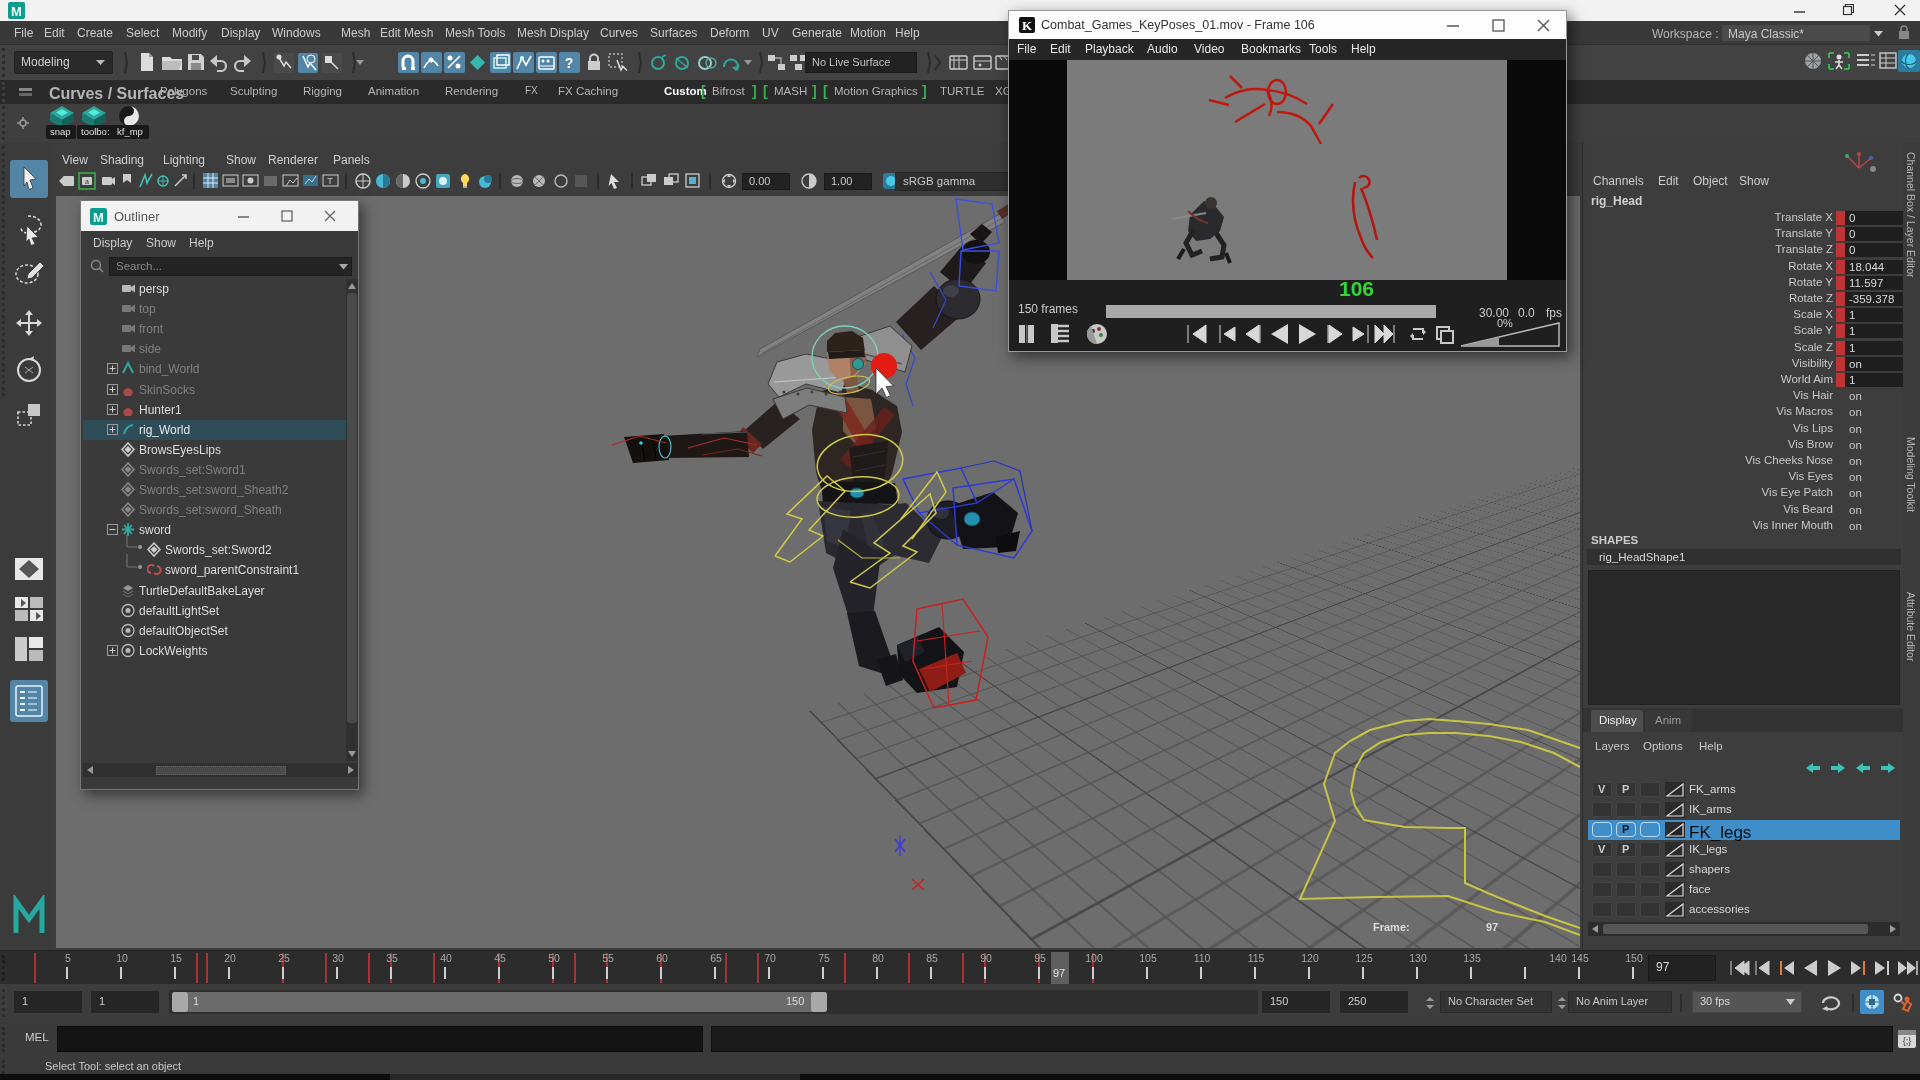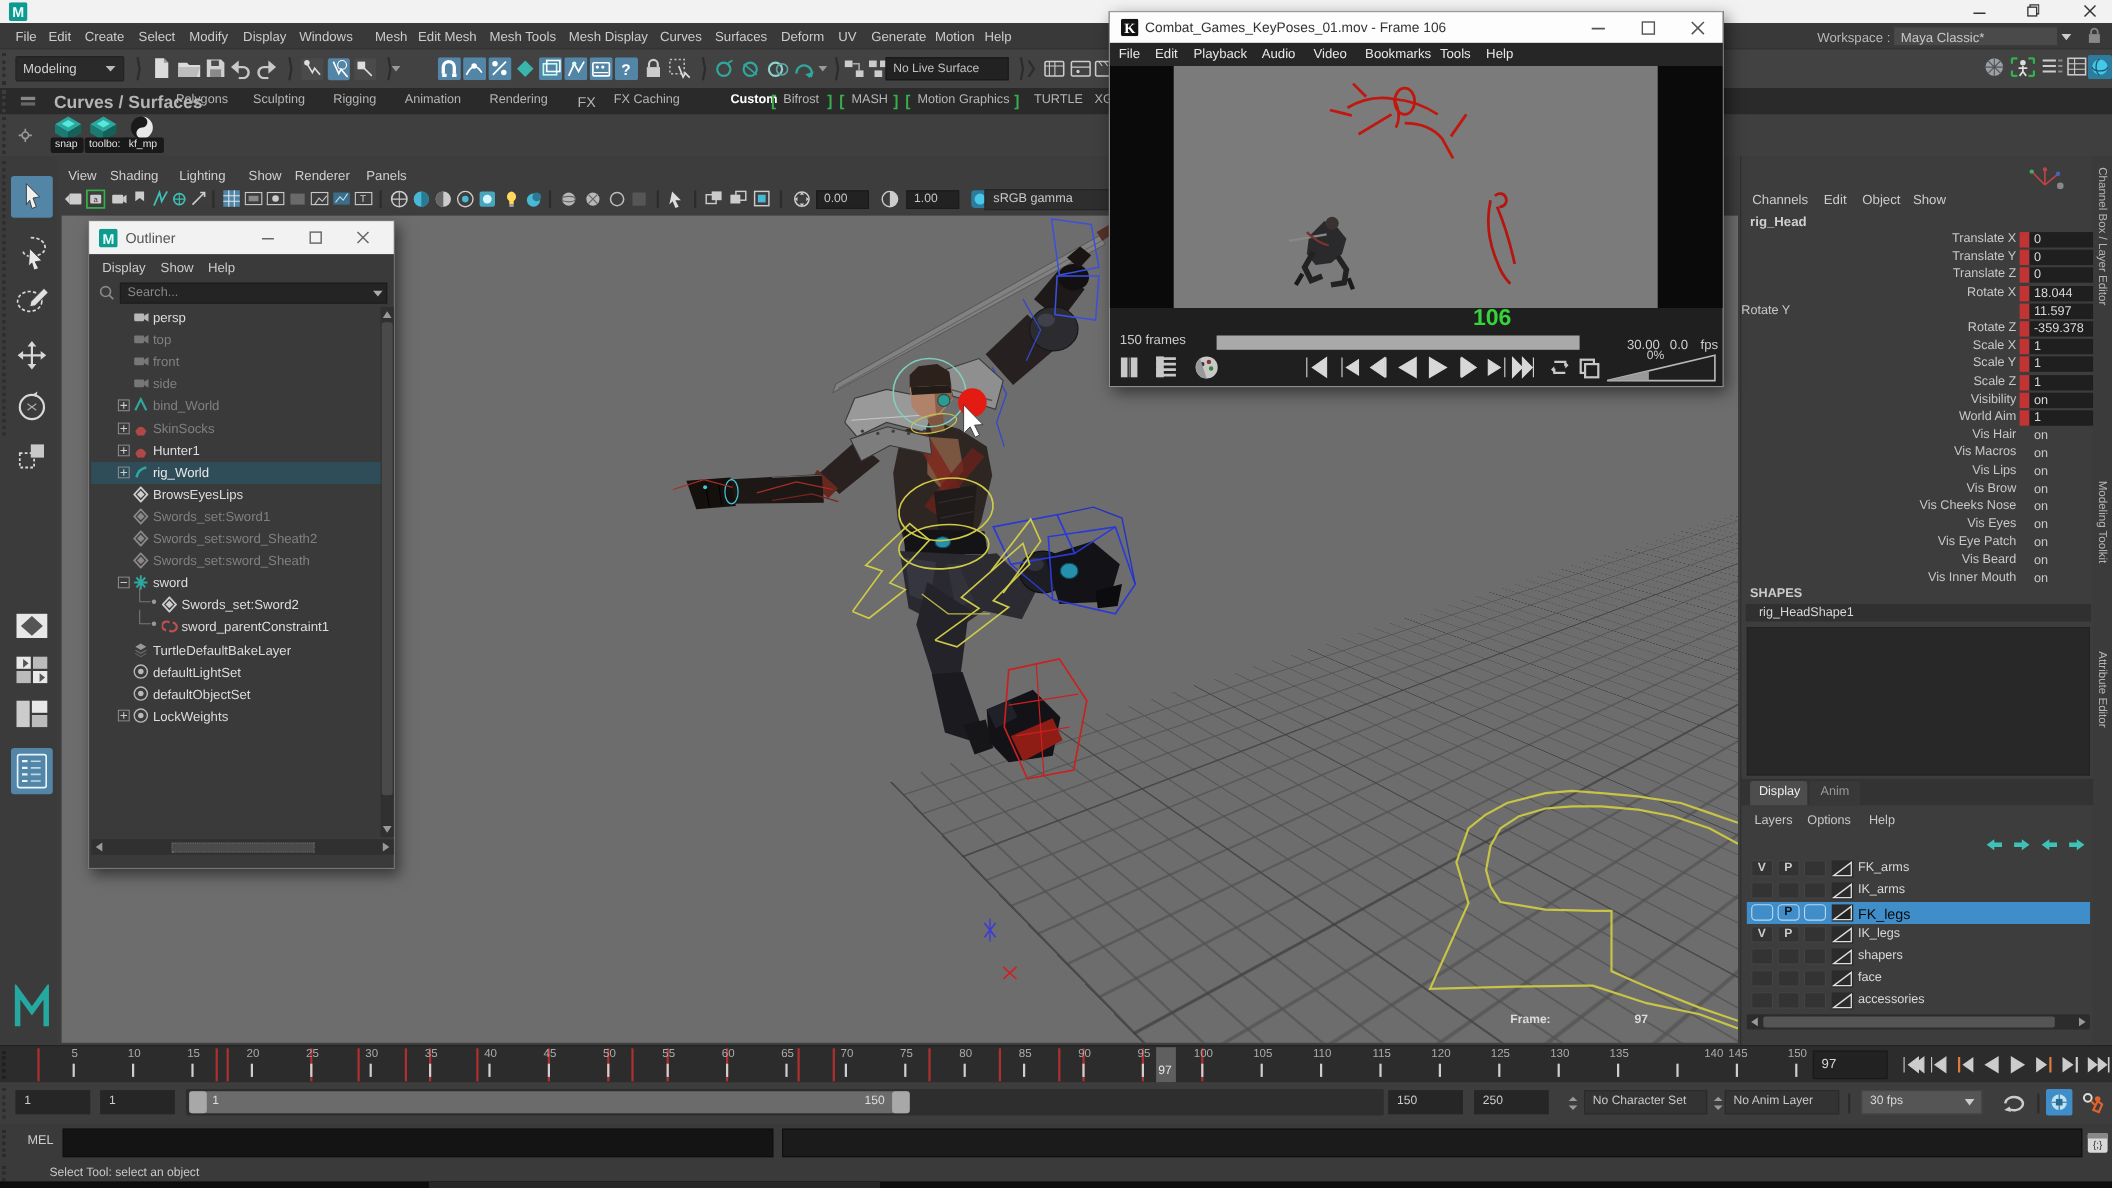--- a/index.html
+++ b/index.html
@@ -240,21 +240,21 @@
 <svg class="abs" style="left:18px;top:86px" width="16" height="12">
       <rect x="1" y="2" width="13" height="3" fill="#888"></rect>
       <rect x="1" y="7" width="13" height="3" fill="#666"></rect>
     </svg>
 <div class="t" style="left:49px;top:85px;font-size:16px;color:#b5b5b5;font-weight:bold;">Curves / Surfaces</div>
 <div class="t" style="left:160px;top:85px;font-size:11.5px;color:#b5b5b5;font-weight:normal;">Polygons</div>
 <div class="t" style="left:230px;top:85px;font-size:11.5px;color:#b5b5b5;font-weight:normal;">Sculpting</div>
 <div class="t" style="left:303px;top:85px;font-size:11.5px;color:#b5b5b5;font-weight:normal;">Rigging</div>
 <div class="t" style="left:368px;top:85px;font-size:11.5px;color:#b5b5b5;font-weight:normal;">Animation</div>
 <div class="t" style="left:445px;top:85px;font-size:11.5px;color:#b5b5b5;font-weight:normal;">Rendering</div>
-<div class="t" style="left:525px;top:85px;font-size:13px;color:#b5b5b5;font-weight:normal;">FX</div>
+<div class="t" style="left:525px;top:85px;font-size:10px;color:#b5b5b5;font-weight:normal;">FX</div>
 <div class="t" style="left:558px;top:85px;font-size:11.5px;color:#b5b5b5;font-weight:normal;">FX Caching</div>
 <div class="t" style="left:664px;top:85px;font-size:11.5px;color:#ffffff;font-weight:bold;">Custom</div>
 <div class="t" style="left:940px;top:85px;font-size:11.5px;color:#b5b5b5;font-weight:normal;">TURTLE</div>
 <div class="t" style="left:995px;top:85px;font-size:11.5px;color:#b5b5b5;font-weight:normal;">XGen</div>
 <div class="t" style="left:701px;top:83px;font-size:14px;color:#35b04a;font-weight:bold;">[</div>
 <div class="t" style="left:712px;top:85px;font-size:11.5px;color:#b5b5b5;font-weight:normal;">Bifrost</div>
 <div class="t" style="left:752px;top:83px;font-size:14px;color:#35b04a;font-weight:bold;">]</div>
 <div class="t" style="left:763px;top:83px;font-size:14px;color:#35b04a;font-weight:bold;">[</div>
 <div class="t" style="left:774px;top:85px;font-size:11.5px;color:#b5b5b5;font-weight:normal;">MASH</div>
 <div class="t" style="left:812px;top:83px;font-size:14px;color:#35b04a;font-weight:bold;">]</div>
@@ -627,21 +627,21 @@
 <div class="abs" style="left:262px;top:85.2px;width:58px;height:14px;background:#1f1f1f;"></div>
 <div class="t" style="left:266px;top:86.2px;font-size:11.5px;color:#d8d8d8;">0</div>
 <div class="t" style="left:0px;top:101.4px;width:250px;text-align:right;font-size:11.5px;color:#c8c8c8;">Translate Z</div>
 <div class="abs" style="left:253px;top:101.4px;width:9px;height:14px;background:#c03434;"></div>
 <div class="abs" style="left:262px;top:101.4px;width:58px;height:14px;background:#1f1f1f;"></div>
 <div class="t" style="left:266px;top:102.4px;font-size:11.5px;color:#d8d8d8;">0</div>
 <div class="t" style="left:0px;top:117.6px;width:250px;text-align:right;font-size:11.5px;color:#c8c8c8;">Rotate X</div>
 <div class="abs" style="left:253px;top:117.6px;width:9px;height:14px;background:#c03434;"></div>
 <div class="abs" style="left:262px;top:117.6px;width:58px;height:14px;background:#1f1f1f;"></div>
 <div class="t" style="left:266px;top:118.6px;font-size:11.5px;color:#d8d8d8;">18.044</div>
-<div class="t" style="left:0px;top:133.8px;width:250px;font-size:11.5px;color:#c8c8c8;">Rotate Y</div>
+<div class="t" style="left:0px;top:133.8px;width:250px;text-align:right;font-size:11.5px;color:#c8c8c8;">Rotate Y</div>
 <div class="abs" style="left:253px;top:133.8px;width:9px;height:14px;background:#c03434;"></div>
 <div class="abs" style="left:262px;top:133.8px;width:58px;height:14px;background:#1f1f1f;"></div>
 <div class="t" style="left:266px;top:134.8px;font-size:11.5px;color:#d8d8d8;">11.597</div>
 <div class="t" style="left:0px;top:150.0px;width:250px;text-align:right;font-size:11.5px;color:#c8c8c8;">Rotate Z</div>
 <div class="abs" style="left:253px;top:150.0px;width:9px;height:14px;background:#c03434;"></div>
 <div class="abs" style="left:262px;top:150.0px;width:58px;height:14px;background:#1f1f1f;"></div>
 <div class="t" style="left:266px;top:151.0px;font-size:11.5px;color:#d8d8d8;">-359.378</div>
 <div class="t" style="left:0px;top:166.2px;width:250px;text-align:right;font-size:11.5px;color:#c8c8c8;">Scale X</div>
 <div class="abs" style="left:253px;top:166.2px;width:9px;height:14px;background:#c03434;"></div>
 <div class="abs" style="left:262px;top:166.2px;width:58px;height:14px;background:#1f1f1f;"></div>
@@ -724,21 +724,21 @@
 <div class="t" style="left:106px;top:661px;font-size:11.5px;color:#d8d8d8;">IK_arms</div>
 <div class="abs" style="left:5px;top:678px;width:312px;height:20px;background:#3f8ec9;"></div>
 <div class="abs" style="left:9px;top:680px;width:20px;height:15px;background:#3f8ec9;border:1.5px solid #bcd8ee;border-radius:4px;"></div>
 <div class="abs" style="left:33px;top:680px;width:20px;height:15px;background:#3f8ec9;border:1.5px solid #bcd8ee;border-radius:4px;"></div>
 <div class="t" style="left:39px;top:681px;font-size:11px;color:#111;font-weight:bold;">P</div>
 <div class="abs" style="left:57px;top:680px;width:20px;height:15px;background:#3f8ec9;border:1.5px solid #bcd8ee;border-radius:4px;"></div>
 <svg class="abs" style="left:82px;top:680px" width="20" height="16">
         <rect width="20" height="16" fill="#2b2b2b"></rect>
         <path d="M2,14 L18,2 L18,14 z" fill="#222" stroke="#ddd" stroke-width="1.2"></path>
       </svg>
-<div class="t" style="left:106px;top:681px;font-size:13px;color:#0a0a0a;">FK_legs</div>
+<div class="t" style="left:106px;top:681px;font-size:17px;color:#0a0a0a;">FK_legs</div>
 <div class="abs" style="left:9px;top:700px;width:20px;height:15px;background:#333;border:1px solid #444;border-radius:2px;"></div>
 <div class="t" style="left:15px;top:701px;font-size:11px;color:#ccc;font-weight:bold;">V</div>
 <div class="abs" style="left:33px;top:700px;width:20px;height:15px;background:#333;border:1px solid #444;border-radius:2px;"></div>
 <div class="t" style="left:39px;top:701px;font-size:11px;color:#ccc;font-weight:bold;">P</div>
 <div class="abs" style="left:57px;top:700px;width:20px;height:15px;background:#333;border:1px solid #444;border-radius:2px;"></div>
 <svg class="abs" style="left:82px;top:700px" width="20" height="16">
         <rect width="20" height="16" fill="#2b2b2b"></rect>
         <path d="M2,14 L18,2 L18,14 z" fill="#2b2b2b" stroke="#ddd" stroke-width="1.2"></path>
       </svg>
 <div class="t" style="left:106px;top:701px;font-size:11.5px;color:#d8d8d8;">IK_legs</div>

